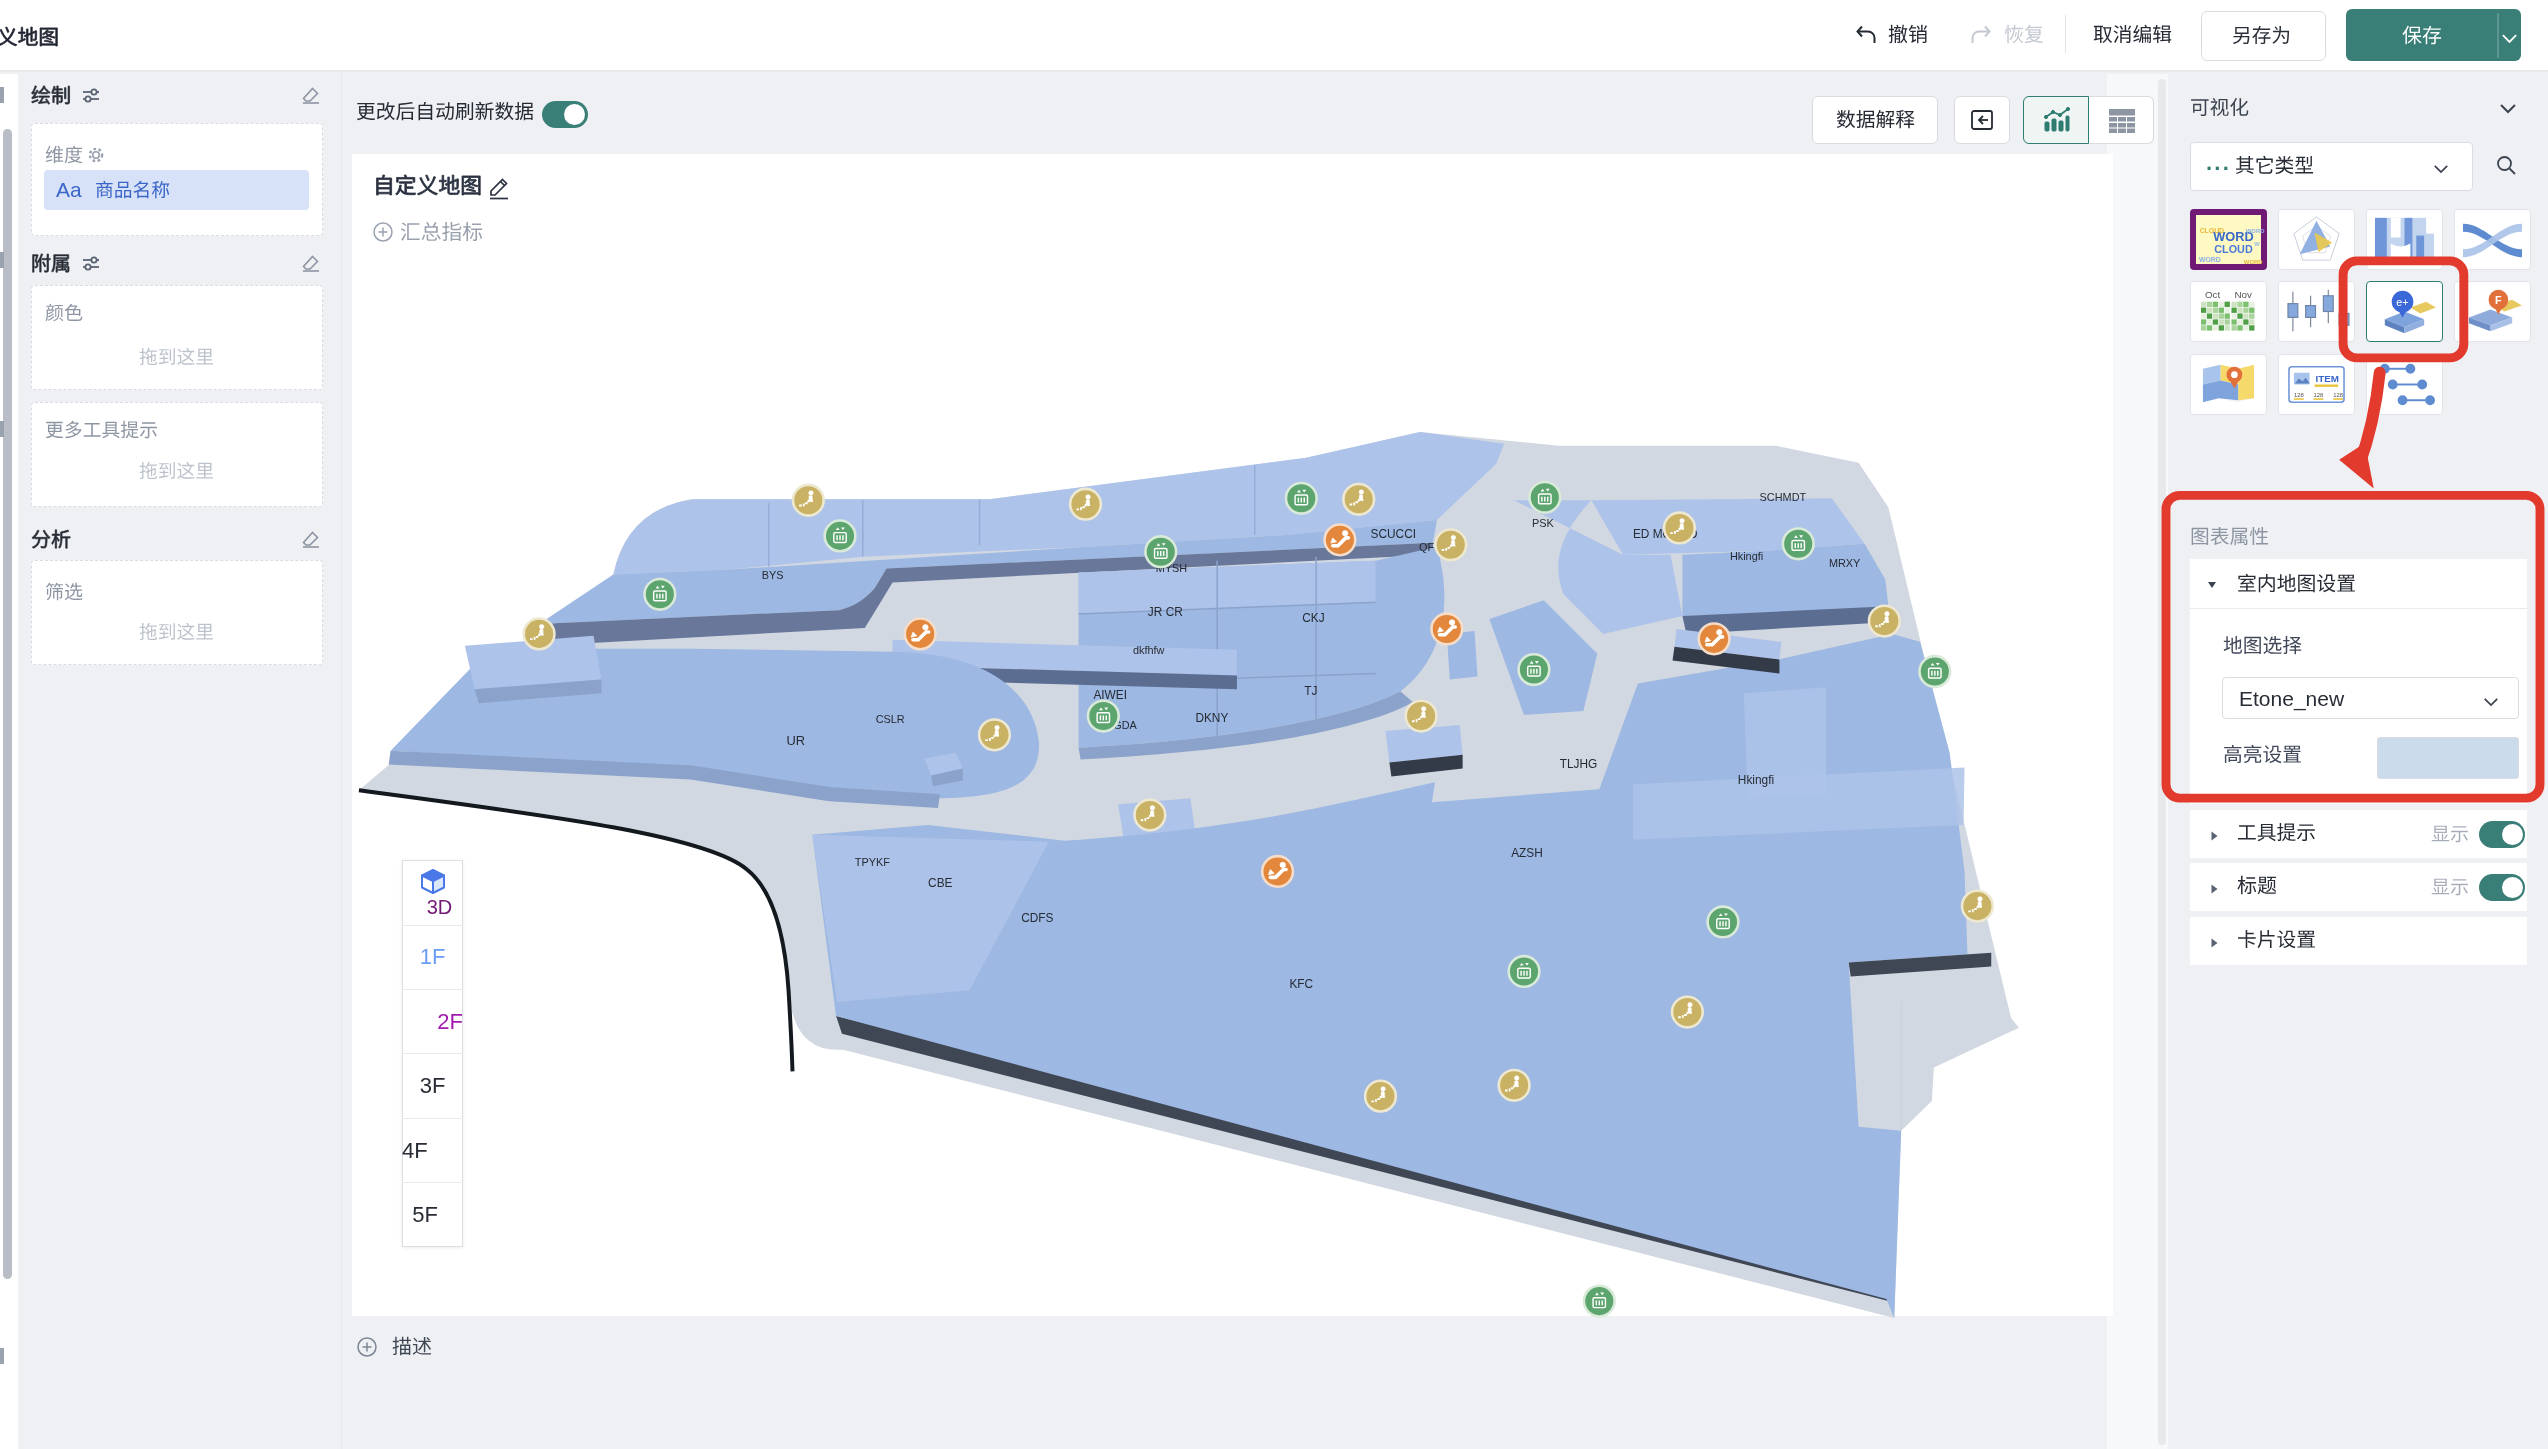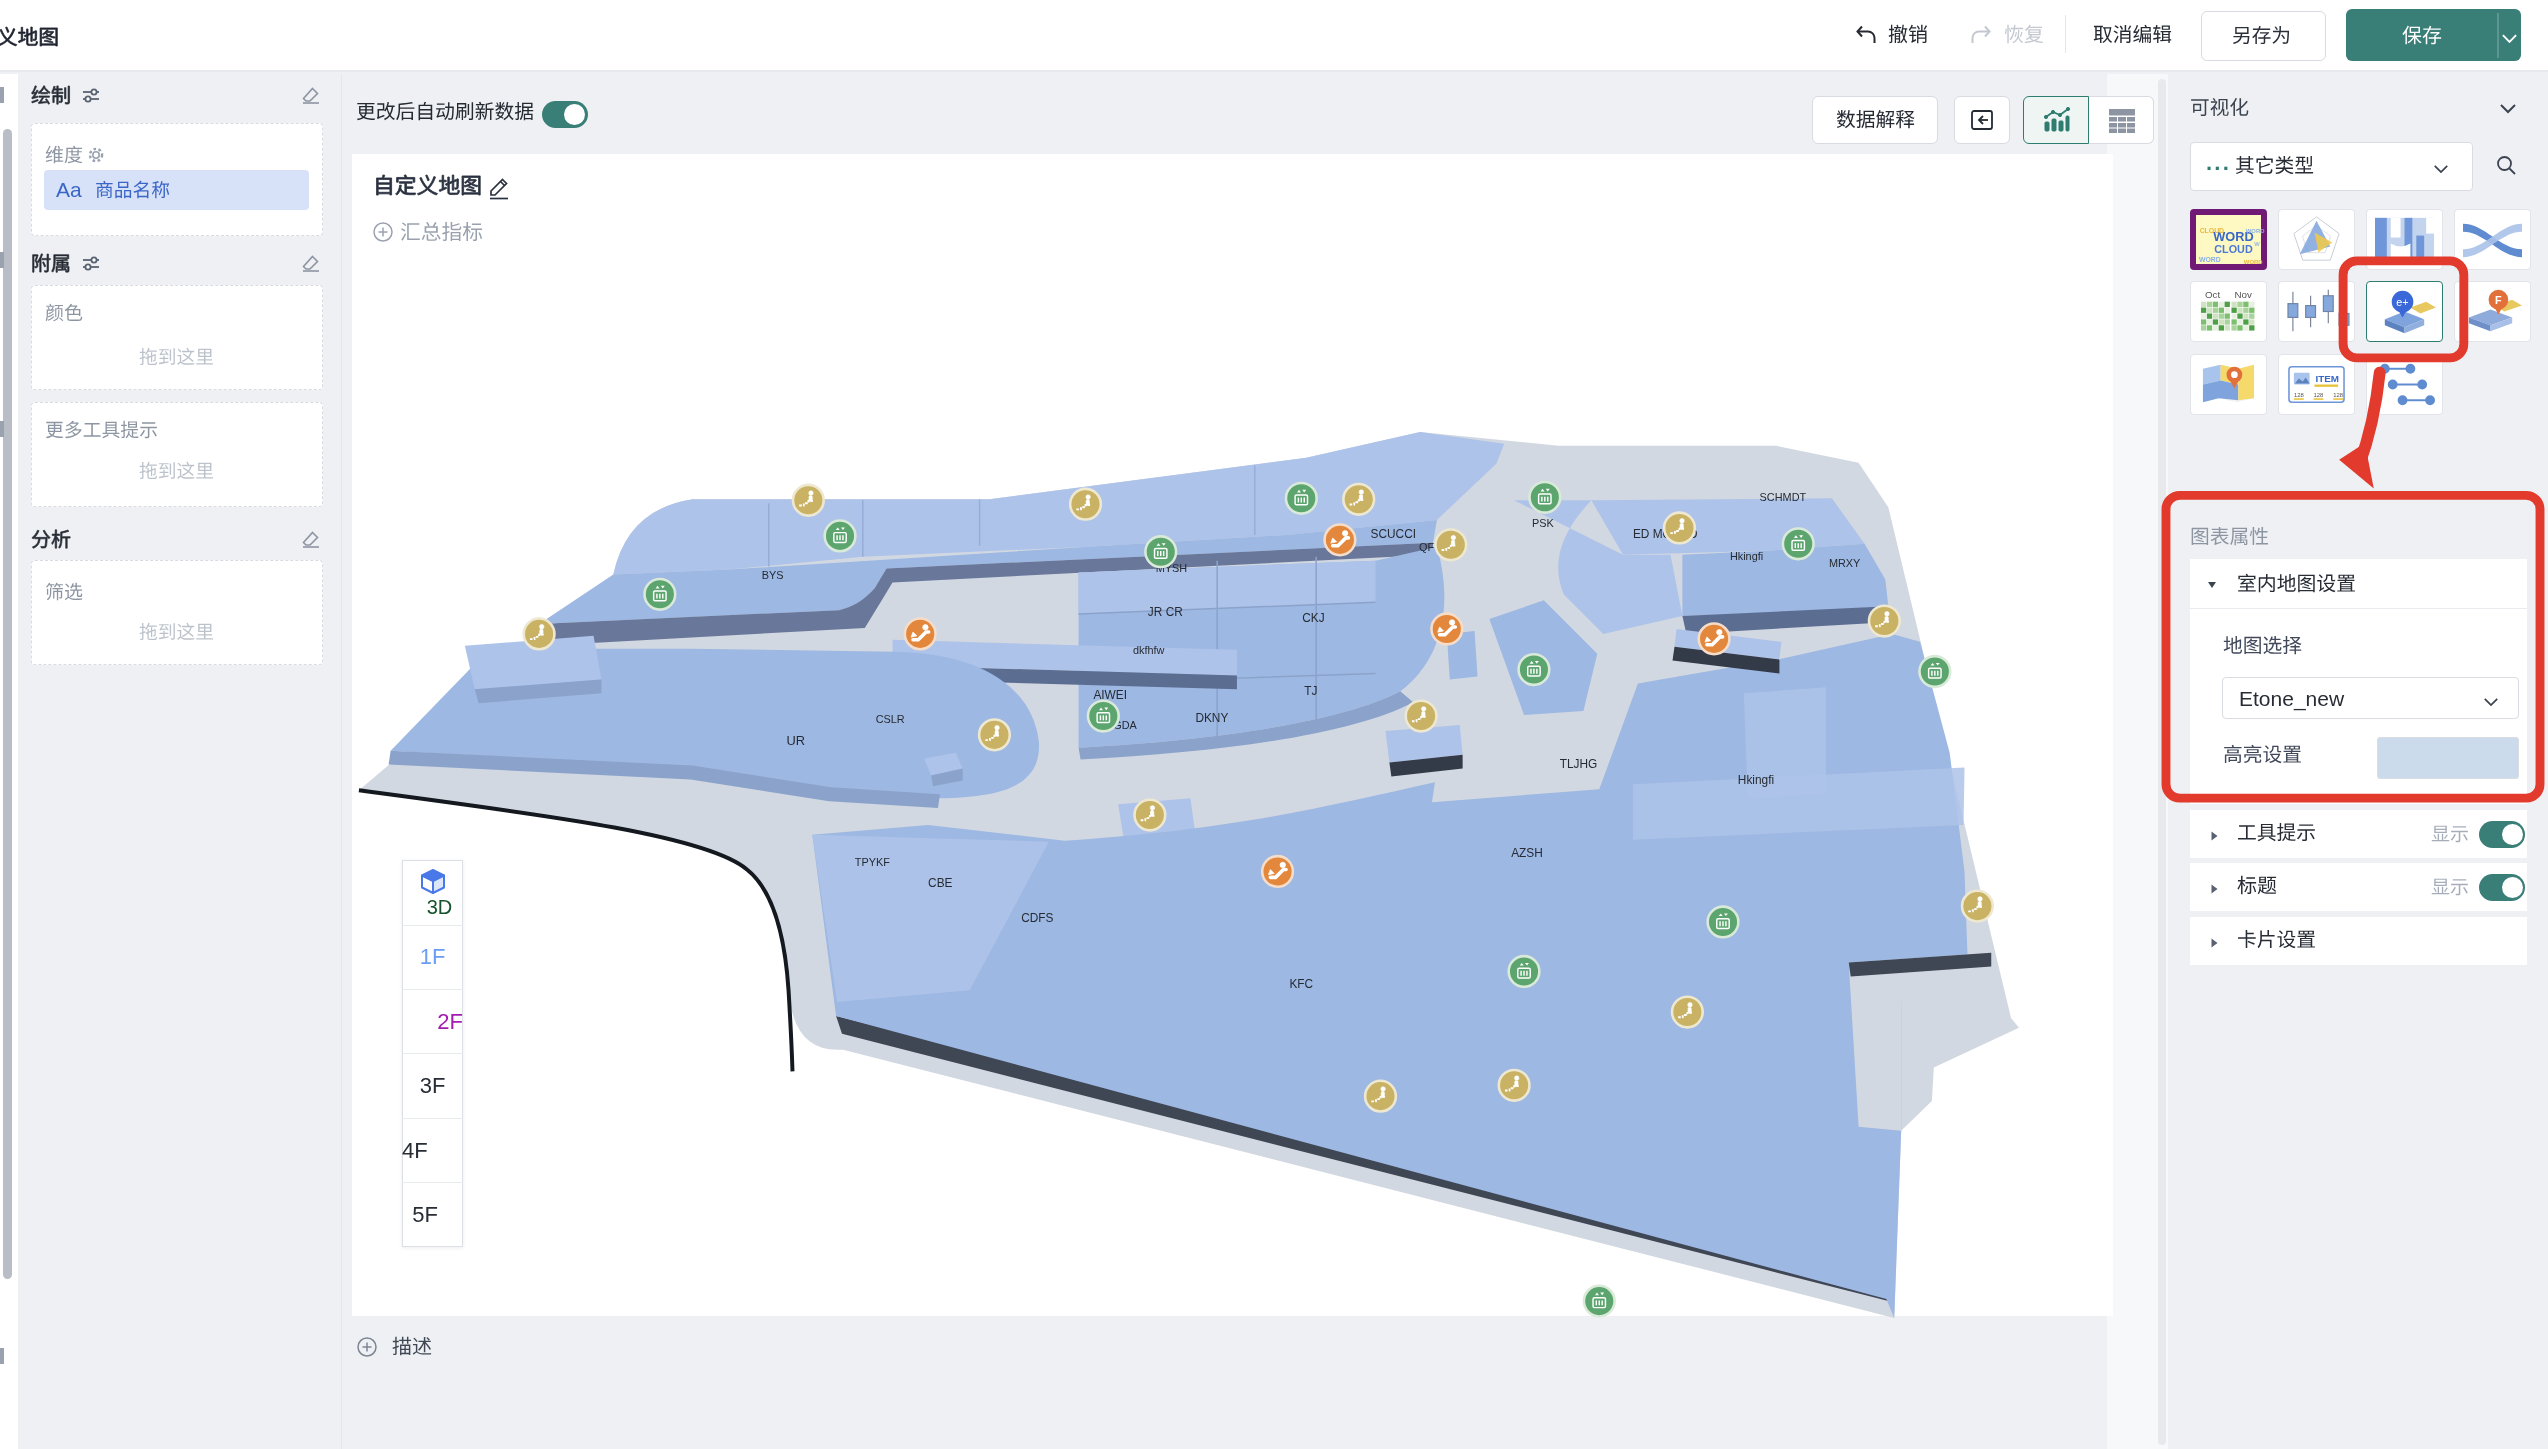--- a/index.html
+++ b/index.html
@@ -546,21 +546,21 @@
 <div class="abs" style="left:402px;top:1053px;width:61px;height:1px;background:#e8eaee"></div>
 <div class="abs" style="left:402px;top:1118px;width:61px;height:1px;background:#e8eaee"></div>
 <div class="abs" style="left:402px;top:1182px;width:61px;height:1px;background:#e8eaee"></div>
 <div class="abs" style="left:416px;top:867px"><svg width="34" height="30" viewBox="0 0 34 30">
       <g stroke-linejoin="round">
         <path d="M17 3 L28 8.5 L17 14 L6 8.5 Z" fill="#4a78e8" stroke="#4a78e8" stroke-width="2"></path>
         <path d="M6 8.5 L17 14 L17 26 L6 20.5 Z" fill="#ffffff" stroke="#4a78e8" stroke-width="2"></path>
         <path d="M28 8.5 L17 14 L17 26 L28 20.5 Z" fill="#dce6fb" stroke="#4a78e8" stroke-width="2"></path>
       </g>
     </svg></div>
-<div class="abs" style="left:402px;top:896px;width:75px;text-align:center;font-size:20px;color:#14532d">3D</div>
+<div class="abs" style="left:402px;top:896px;width:75px;text-align:center;font-size:20px;color:#701a75">3D</div>
 <div class="abs" style="left:402px;top:944px;width:61px;text-align:center;font-size:22px;color:#6a9df5">1F</div>
 <div class="abs" style="left:402px;top:1009px;width:61px;text-align:right;font-size:22px;color:#a21caf">2F</div>
 <div class="abs" style="left:402px;top:1073px;width:61px;text-align:center;font-size:22px;color:#272c35">3F</div>
 <div class="abs" style="left:402px;top:1138px;width:61px;text-align:left;font-size:22px;color:#272c35">4F</div>
 <div class="abs" style="left:402px;top:1202px;width:46px;text-align:center;font-size:22px;color:#272c35">5F</div>
 <div class="abs" style="left:356px;top:1336px"><svg width="22" height="22" viewBox="0 0 22 22">
       <g fill="none" stroke="#7c8594" stroke-width="1.5">
         <circle cx="11" cy="11" r="9"></circle>
         <line x1="11" y1="6.5" x2="11" y2="15.5"></line>
         <line x1="6.5" y1="11" x2="15.5" y2="11"></line>

